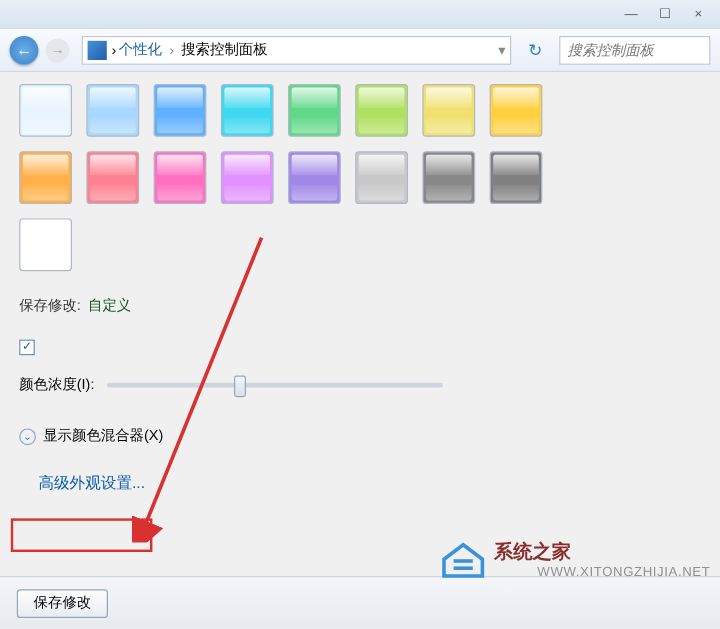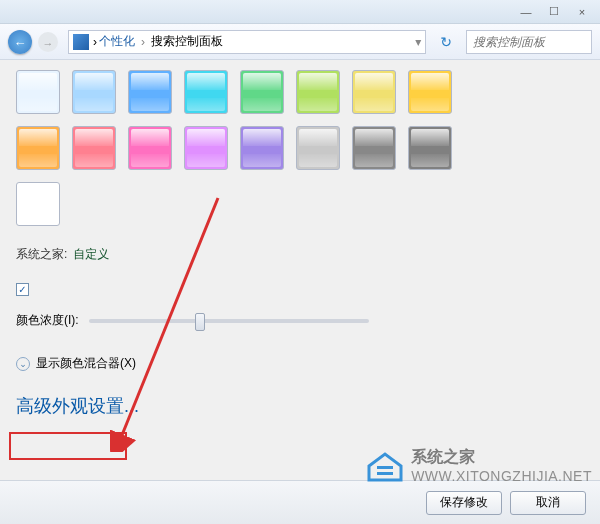--- a/index.html
+++ b/index.html
@@ -32,32 +32,32 @@
     .field-value { color: #14532d; }
     .checkbox { width: 13px; height: 13px; border: 1px solid #7090b0; background: #fff; display: inline-flex; align-items: center; justify-content: center; color: #2060a8; font-size: 10px; line-height: 1; }
     
     .slider-row { display: flex; align-items: center; gap: 10px; margin-top: 16px; font-size: 12px; }
     .slider-track { width: 280px; height: 4px; background: #d0d4dc; position: relative; border-radius: 2px; }
     .slider-thumb { position: absolute; top: -6px; left: 38%; width: 10px; height: 18px; background: linear-gradient(#f4f6fa,#d8dee8); border: 1px solid #9aa6b8; border-radius: 2px; cursor: pointer; }
     
     .expander { display: flex; align-items: center; gap: 6px; margin-top: 26px; font-size: 12px; cursor: pointer; }
     .chevron { width: 14px; height: 14px; border: 1px solid #8aa8c8; border-radius: 50%; display: flex; align-items: center; justify-content: center; font-size: 9px; color: #5080b0; }
     
-    .advanced-link { margin-top: 22px; display: inline-block; font-size: 18px; color: #0a5aa8; cursor: pointer; }
+    .advanced-link { margin-top: 22px; display: inline-block; font-size: 13px; color: #0a5aa8; cursor: pointer; margin-left: 16px; }
     .red-box { position: absolute; border: 2px solid #d93030; pointer-events: none; }
     .red-box.rb1 { left: 9px; top: 432px; width: 118px; height: 28px; }
     .red-arrow { position: absolute; pointer-events: none; left: 110px; top: 192px; }
     
-    .footer { position: absolute; bottom: 0; left: 0; right: 0; height: 44px; background: linear-gradient(#f4f6f9, #e6eaef); border-top: 1px solid #cfd6df; display: flex; align-items: center; justify-content: flex-end; padding: 0 14px; gap: 8px; }
+    .footer { position: absolute; bottom: 0; left: 0; right: 0; height: 44px; background: linear-gradient(#f4f6f9, #e6eaef); border-top: 1px solid #cfd6df; display: flex; align-items: center; justify-content: space-between; padding: 0 14px; gap: 8px; }
     .footer-btn { min-width: 76px; height: 24px; background: linear-gradient(#fdfdfd,#e8ecf2); border: 1px solid #9aa6b8; border-radius: 3px; font-size: 12px; cursor: pointer; }
     
     .watermark { position: absolute; right: 8px; bottom: 40px; display: flex; align-items: center; gap: 6px; opacity: 0.92; pointer-events: none; }
     .wm-logo { width: 40px; height: 36px; }
-    .wm-text { font-size: 16px; font-weight: bold; color: #737373; }
-    .wm-sub { font-size: 14px; color: #888; letter-spacing: 0.5px; }
+    .wm-text { font-size: 16px; font-weight: bold; color: #7f1d1d; }
+    .wm-sub { font-size: 11px; color: #888; letter-spacing: 0.5px; margin-left: 36px; }
   </style>
 </head>
 <body>
 
 <div class="titlebar">
   <div class="titlebar-btn">—</div>
   <div class="titlebar-btn">☐</div>
   <div class="titlebar-btn">×</div>
 </div>
 
@@ -92,21 +92,21 @@
       <div class="swatch" style="background: rgb(255, 112, 192);"></div>
       <div class="swatch" style="background: rgb(224, 144, 255);"></div>
       <div class="swatch" style="background: rgb(160, 136, 232);"></div>
       <div class="swatch" style="background: rgb(200, 200, 200);"></div>
       <div class="swatch" style="background: rgb(136, 136, 136);"></div>
       <div class="swatch" style="background: rgb(128, 128, 128);"></div>
       <div class="swatch" style="background: rgb(255, 255, 255);"></div>
     </div>
   
   <div class="field-row">
-    <span class="field-label">系统之家:</span>
+    <span class="field-label">保存修改:</span>
     <span class="field-value">自定义</span>
   </div>
   
   <div class="field-row">
     <span class="checkbox">✓</span>
   </div>
   
   <div class="slider-row">
     <span>颜色浓度(I):</span>
     <div class="slider-track">
@@ -117,21 +117,20 @@
   <div class="expander">
     <span class="chevron">⌄</span>
     <span>显示颜色混合器(X)</span>
   </div>
   
   <a class="advanced-link">高级外观设置...</a>
 </div>
 
 <div class="footer">
   <button class="footer-btn">保存修改</button>
-  <button class="footer-btn">取消</button>
 </div>
 
 <div class="red-box rb1"></div>
 <svg class="red-arrow" width="120" height="260">
   <defs>
       <marker id="ah" markerWidth="10" markerHeight="10" refX="2" refY="5" orient="auto">
         <path d="M0,0 L10,5 L0,10 Z" fill="#d93030"></path>
       </marker>
     </defs>
   <line x1="108" y1="6" x2="10" y2="248" stroke="#d93030" stroke-width="3" marker-end="url(#ah)"></line>

